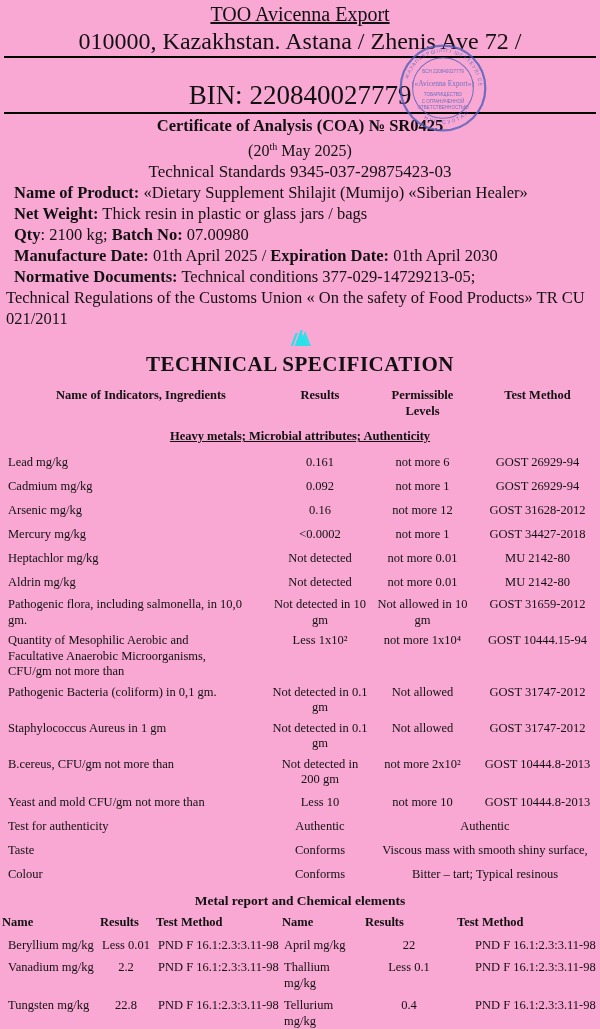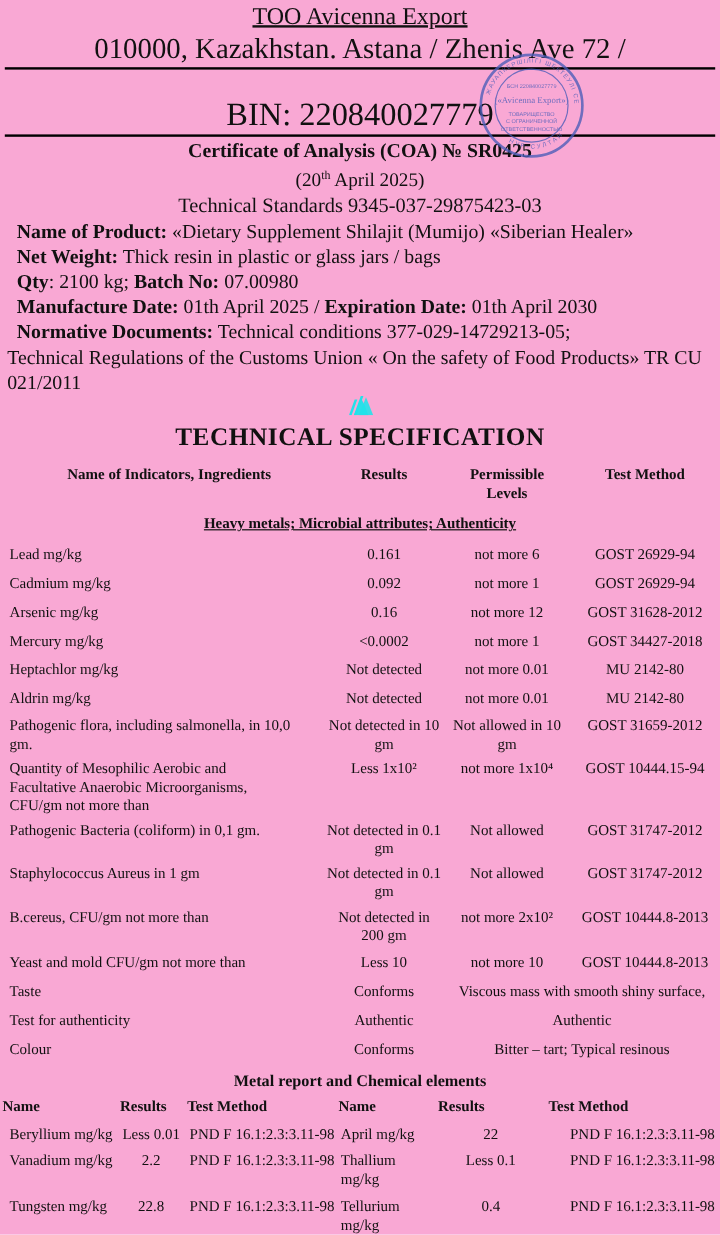--- a/index.html
+++ b/index.html
@@ -58,21 +58,21 @@
 
 <div class="page">
 
   <div class="doc-header">
     <div class="company">TOO Avicenna Export</div>
     <div class="address">010000, Kazakhstan. Astana / Zhenis Ave 72 /</div>
     <div class="rule"></div>
     <div class="bin">BIN: 220840027779</div>
     <div class="rule"></div>
     <div class="cert-title">Certificate of Analysis (COA) № SR0425</div>
-    <div class="cert-date"><span>(20</span><sup>th</sup><span> April 2025)</span></div>
+    <div class="cert-date"><span>(20</span><sup>th</sup><span> May 2025)</span></div>
     <div class="tech-std">Technical Standards 9345-037-29875423-03</div>
   </div>
 
   <svg class="stamp" viewBox="0 0 100 100">
     <g fill="none" stroke="#4a5db8">
       <circle cx="50" cy="50" r="46" stroke-width="2.4"></circle>
       <circle cx="50" cy="50" r="33" stroke-width="1.1"></circle>
     </g>
     <defs>
       <path id="arcT" d="M 50,50 m -39,0 a 39,39 0 1 1 78,0"></path>
@@ -194,28 +194,28 @@
           <td class="ctr">not more 2x10²</td>
           <td class="ctr">GOST 10444.8-2013</td>
         </tr>
     <tr>
           <td class="name">Yeast and mold CFU/gm not more than</td>
           <td class="ctr">Less 10</td>
           <td class="ctr">not more 10</td>
           <td class="ctr">GOST 10444.8-2013</td>
         </tr>
     <tr>
+          <td class="name">Test for authenticity</td>
+          <td class="ctr">Authentic</td>
+          <td class="merged" colspan="2">Authentic</td>
+        </tr>
+    <tr>
           <td class="name">Taste</td>
           <td class="ctr">Conforms</td>
           <td class="merged" colspan="2">Viscous mass with smooth shiny surface,</td>
-        </tr>
-    <tr>
-          <td class="name">Test for authenticity</td>
-          <td class="ctr">Authentic</td>
-          <td class="merged" colspan="2">Authentic</td>
         </tr>
     <tr>
           <td class="name">Colour</td>
           <td class="ctr">Conforms</td>
           <td class="merged" colspan="2">Bitter – tart; Typical resinous</td>
         </tr>
   </tbody>
     </table>
 
   <h3 class="metal-title">Metal report and Chemical elements</h3>

